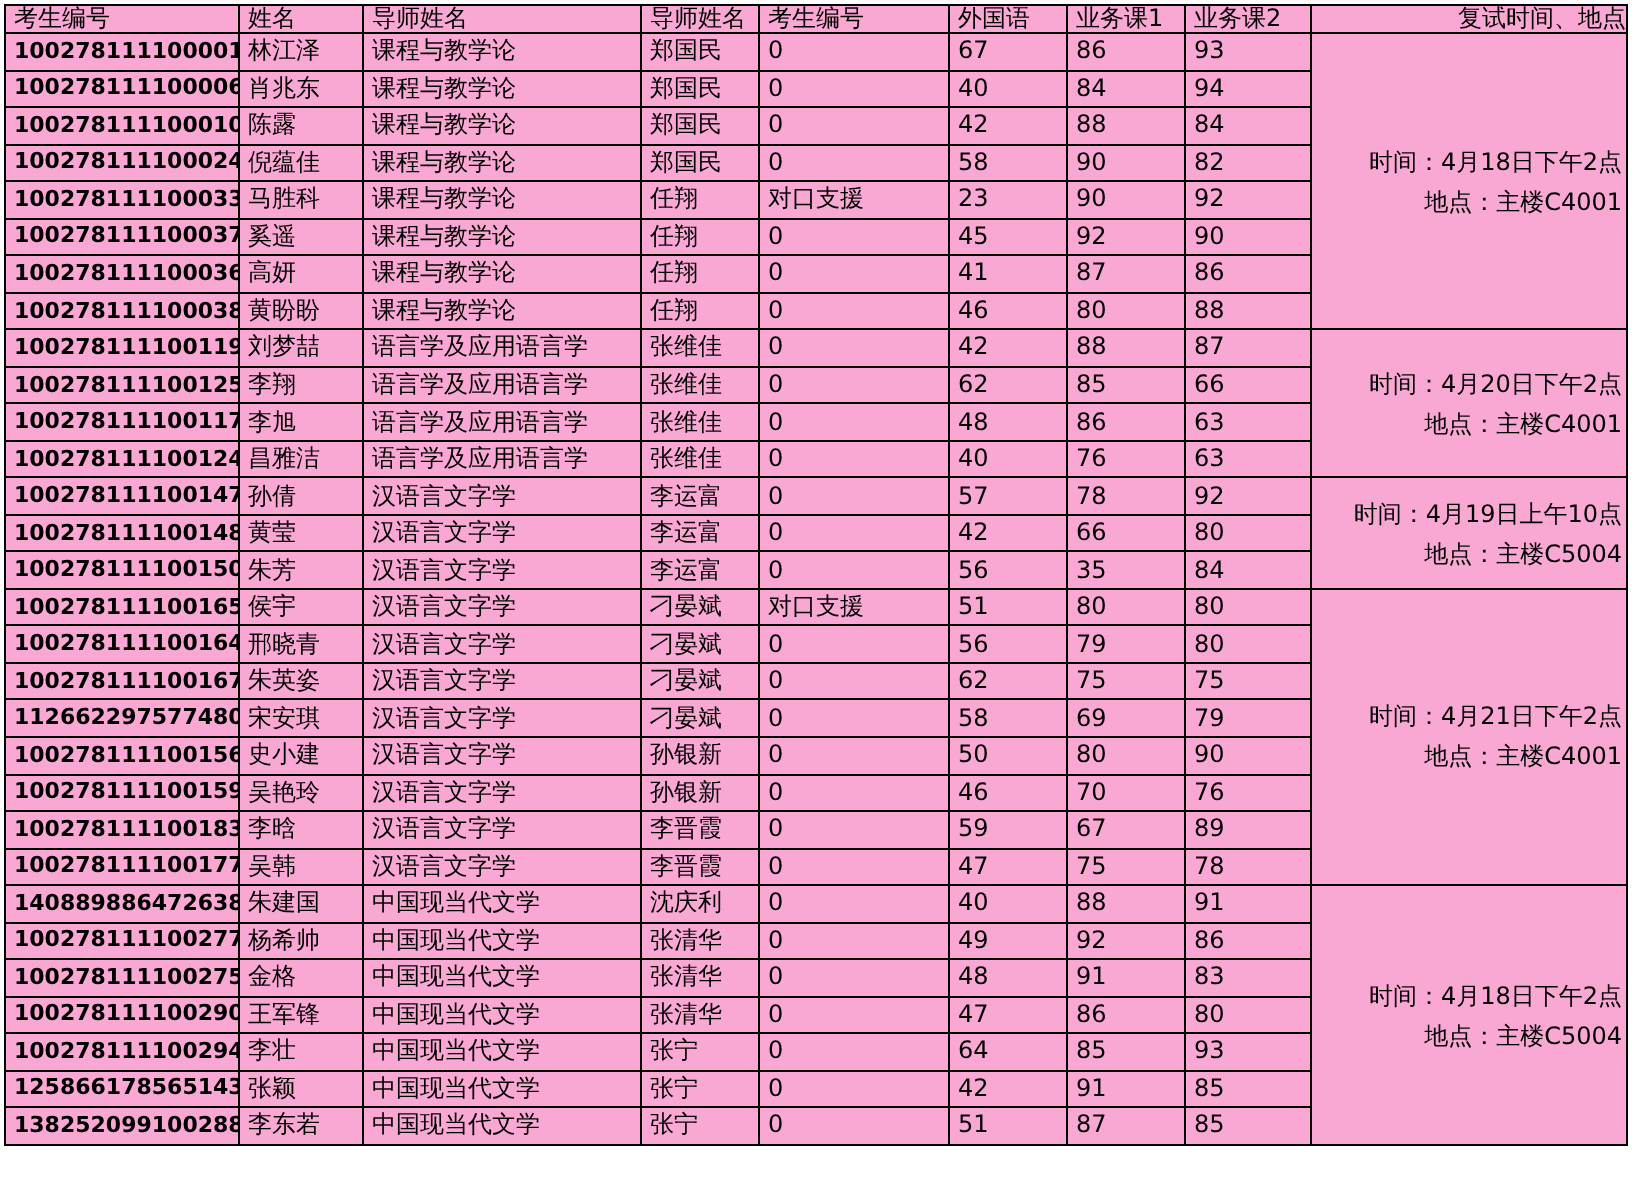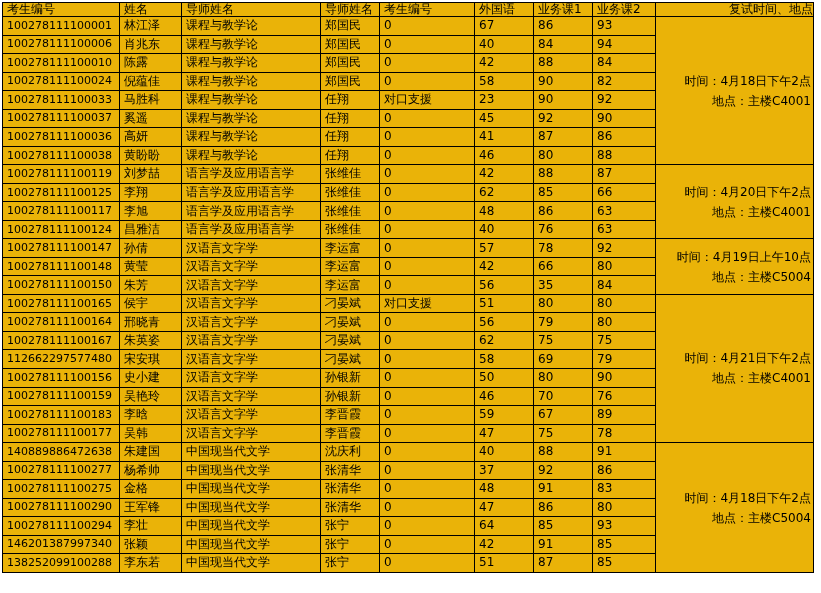--- a/index.html
+++ b/index.html
@@ -9,35 +9,35 @@
     font-family:"DejaVu Sans",sans-serif;
     color:#000000;
     position:relative;
     overflow:hidden;
   }
   .table-wrap{position:absolute;left:2px;top:2px;}
   table.schedule{
     border-collapse:collapse;
     table-layout:fixed;
     width:811px;height:571px;
-    background:#eab308;
+    background:#f9a8d4;
   }
   table.schedule th,
   table.schedule td{
     border:1px solid #000000;
     font-size:12px;
     font-weight:normal;
     text-align:left;
     vertical-align:middle;
     padding:0 1px 0 4px;
     white-space:nowrap;
     overflow:hidden;
     line-height:1.1;
   }
-  table.schedule td.col-id{font-size:11px;letter-spacing:0;}
+  table.schedule td.col-id{font-size:11px;letter-spacing:0;font-weight:bold;}
   table.schedule th.col-last{text-align:right;padding:0;}
   table.schedule td.group-cell{
     text-align:center;
     padding:0 2px;
     white-space:normal;
   }
   table.schedule td.group-cell div{line-height:20px;text-align:right;}
 </style>
 </head>
 <body>
@@ -328,21 +328,21 @@
             <div>时间：4月18日下午2点</div>
             <div>地点：主楼C5004</div>
           </td>
         </tr>
         <tr>
           <td class="col-id">100278111100277</td>
           <td>杨希帅</td>
           <td>中国现当代文学</td>
           <td>张清华</td>
           <td>0</td>
-          <td>37</td>
+          <td>49</td>
           <td>92</td>
           <td>86</td>
         </tr>
         <tr>
           <td class="col-id">100278111100275</td>
           <td>金格</td>
           <td>中国现当代文学</td>
           <td>张清华</td>
           <td>0</td>
           <td>48</td>
@@ -363,21 +363,21 @@
           <td class="col-id">100278111100294</td>
           <td>李壮</td>
           <td>中国现当代文学</td>
           <td>张宁</td>
           <td>0</td>
           <td>64</td>
           <td>85</td>
           <td>93</td>
         </tr>
         <tr>
-          <td class="col-id">146201387997340</td>
+          <td class="col-id">125866178565143</td>
           <td>张颖</td>
           <td>中国现当代文学</td>
           <td>张宁</td>
           <td>0</td>
           <td>42</td>
           <td>91</td>
           <td>85</td>
         </tr>
         <tr>
           <td class="col-id">138252099100288</td>

